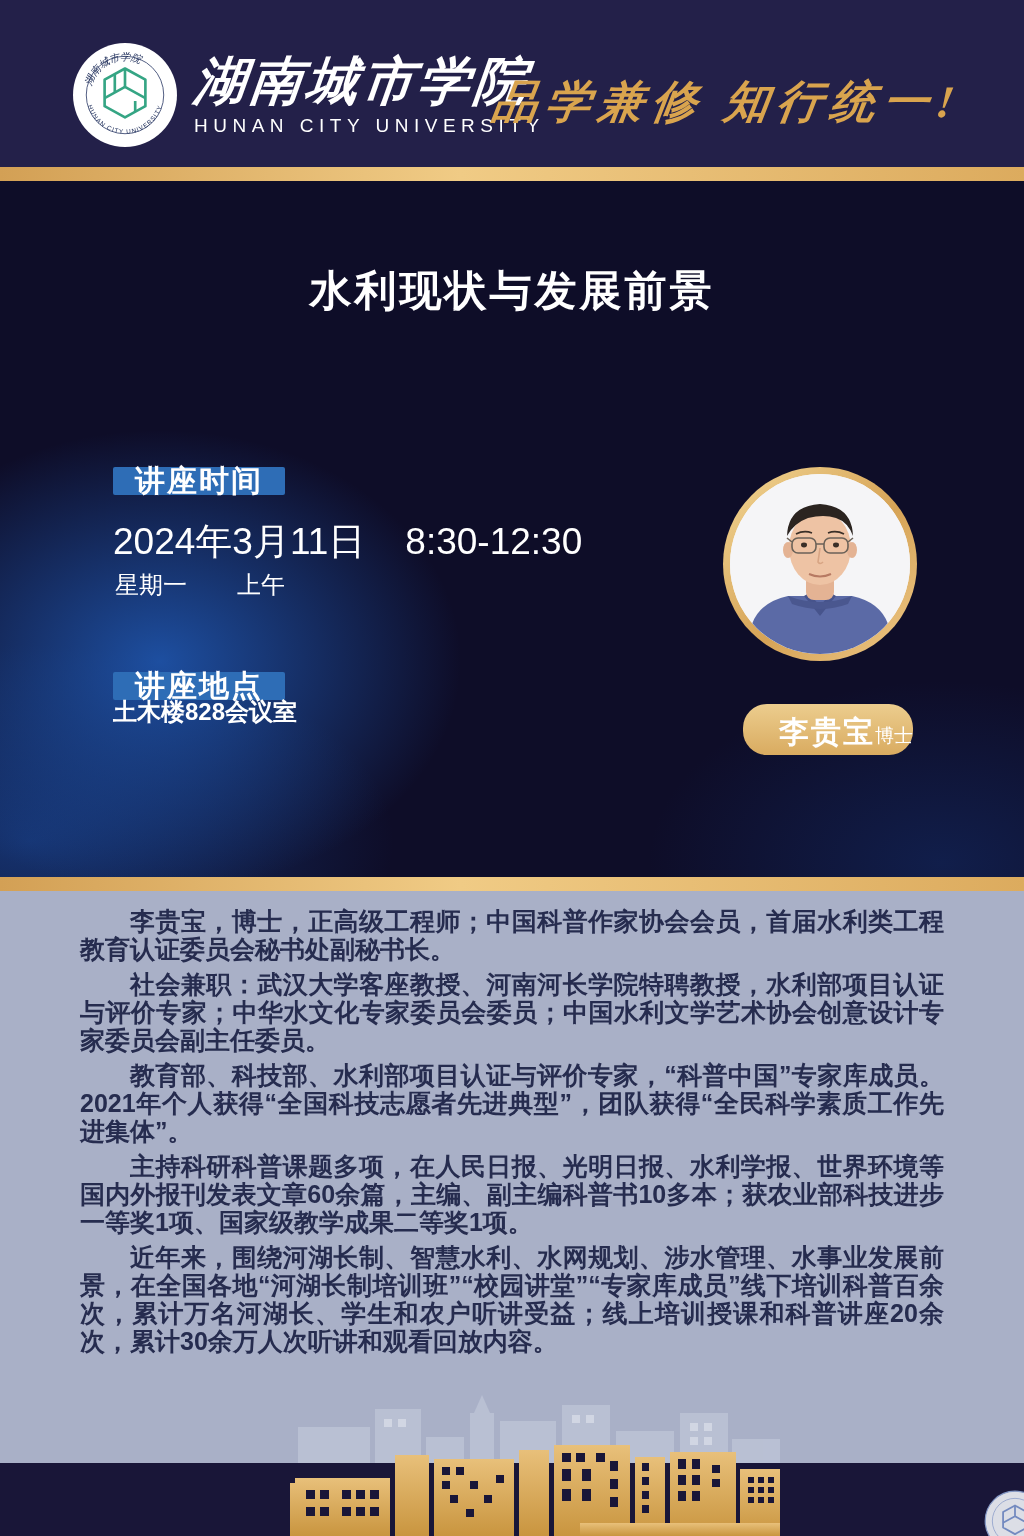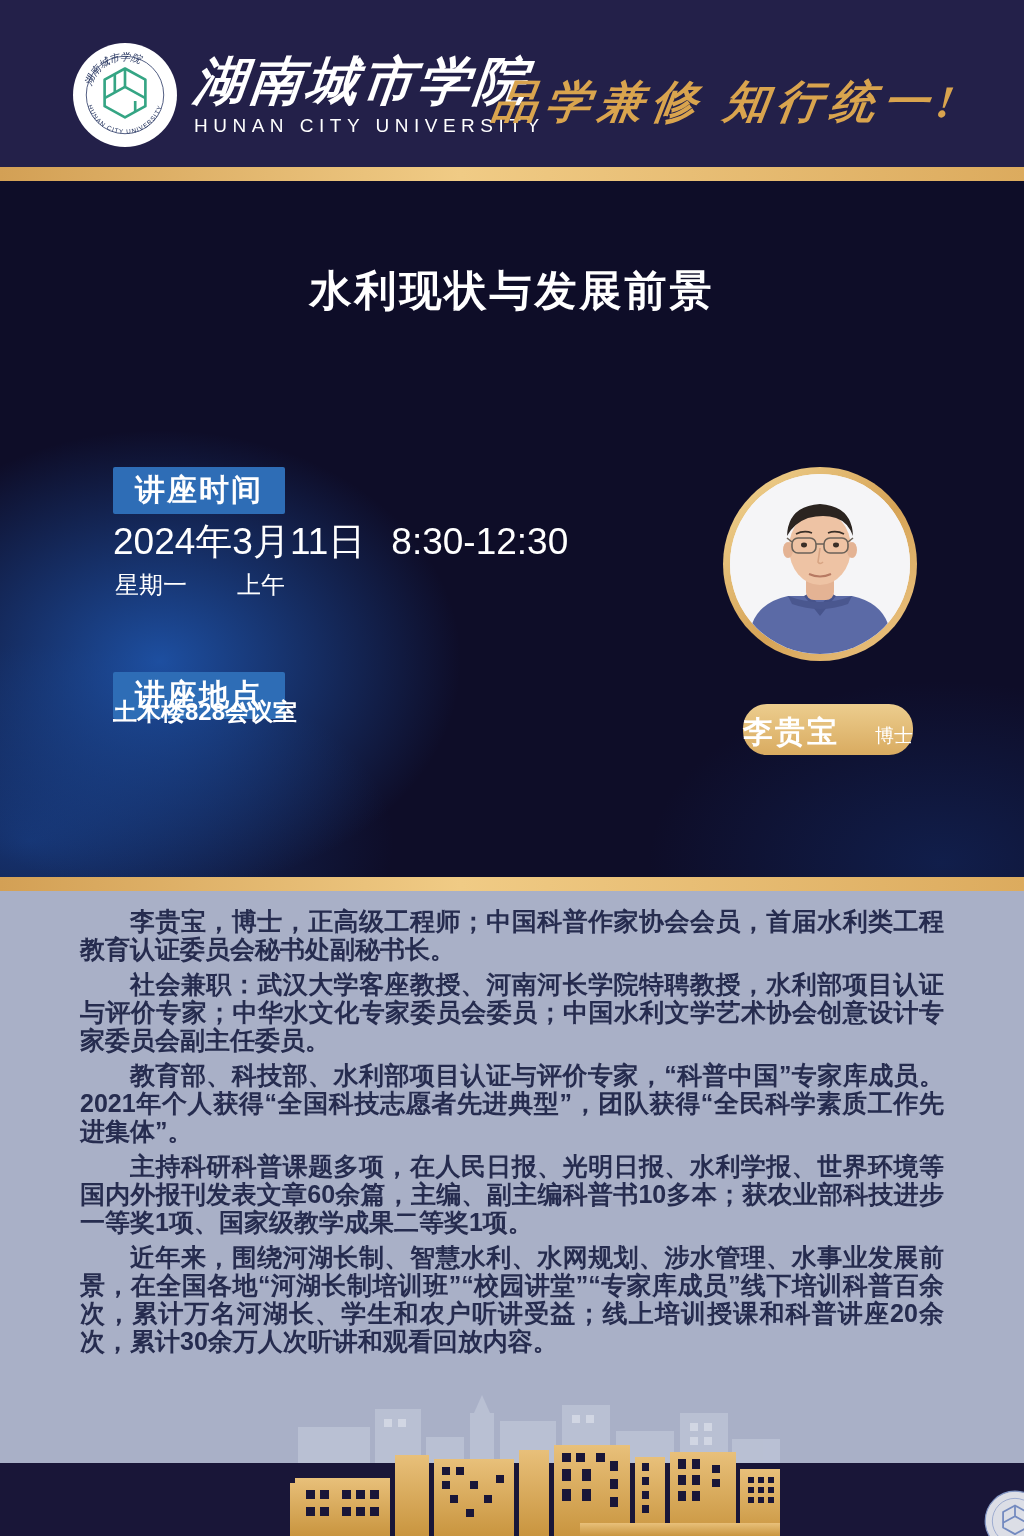--- a/index.html
+++ b/index.html
@@ -45,32 +45,32 @@
       radial-gradient(ellipse 520px 280px at 30px 660px, rgba(28,82,170,.55), rgba(28,82,170,0) 70%),
       radial-gradient(ellipse 420px 260px at 92% 98%, rgba(22,62,140,.35), rgba(22,62,140,0) 70%),
       #0e0d28;
   }
   .main-title{
     position:absolute; left:0; top:82px; width:1024px;
     text-align:center; color:#ffffff; font-size:42px; font-weight:bold;
     letter-spacing:3px;
   }
   .badge{
-    position:absolute; left:113px; width:172px; height:47px;
+    position:absolute; left:113px; width:172px; height:28px;
     background:#2e6db6; color:#fff; font-size:30px; font-weight:600;
     display:flex; align-items:center; justify-content:center;
     letter-spacing:2px; border-radius:2px;
   }
   #badge-time{ top:286px; }
   #badge-place{ top:463px;margin-top:28px; }
   .date-line{
     position:absolute; left:113px; top:336px; color:#ffffff;
     font-size:37px; font-weight:500; white-space:nowrap;
   }
-  .date-line .time-part{ margin-left:26px; }
+  .date-line .time-part{ margin-left:40px; }
   .weekday-line{
     position:absolute; left:115px; top:388px; color:#ffffff;
     font-size:24px; font-weight:500;
   }
   .weekday-line .period{ margin-left:50px; }
   .location-line{
     position:absolute; left:113px; top:515px; color:#ffffff;
     font-size:24px; font-weight:700;
   }
   
@@ -80,21 +80,21 @@
     background:linear-gradient(135deg,#f2d695,#d6a356 55%,#eec887);
   }
   .photo-inner{
     position:absolute; left:7px; top:7px; width:180px; height:180px;
     border-radius:50%; overflow:hidden; background:#f6f6f8;
   }
   .name-badge{
     position:absolute; left:743px; top:523px; width:170px; height:51px;
     border-radius:24px 24px 24px 24px;
     background:linear-gradient(180deg,#eccd8e,#d9ab60);
-    display:flex; align-items:baseline; justify-content:space-between;
+    display:flex; align-items:baseline; justify-content:flex-end;
     padding-top:8px;
   }
   .name-badge .name{ color:#ffffff; font-size:30px; font-weight:bold; letter-spacing:2px; }
   .name-badge .degree{ color:#ffffff; font-size:19px; font-weight:500; }
   
   .bio{
     position:absolute; left:0; top:891px; width:1024px; height:572px;
     background:#a9b0c7; padding:16px 80px 0 80px;
   }
   .bio p{

